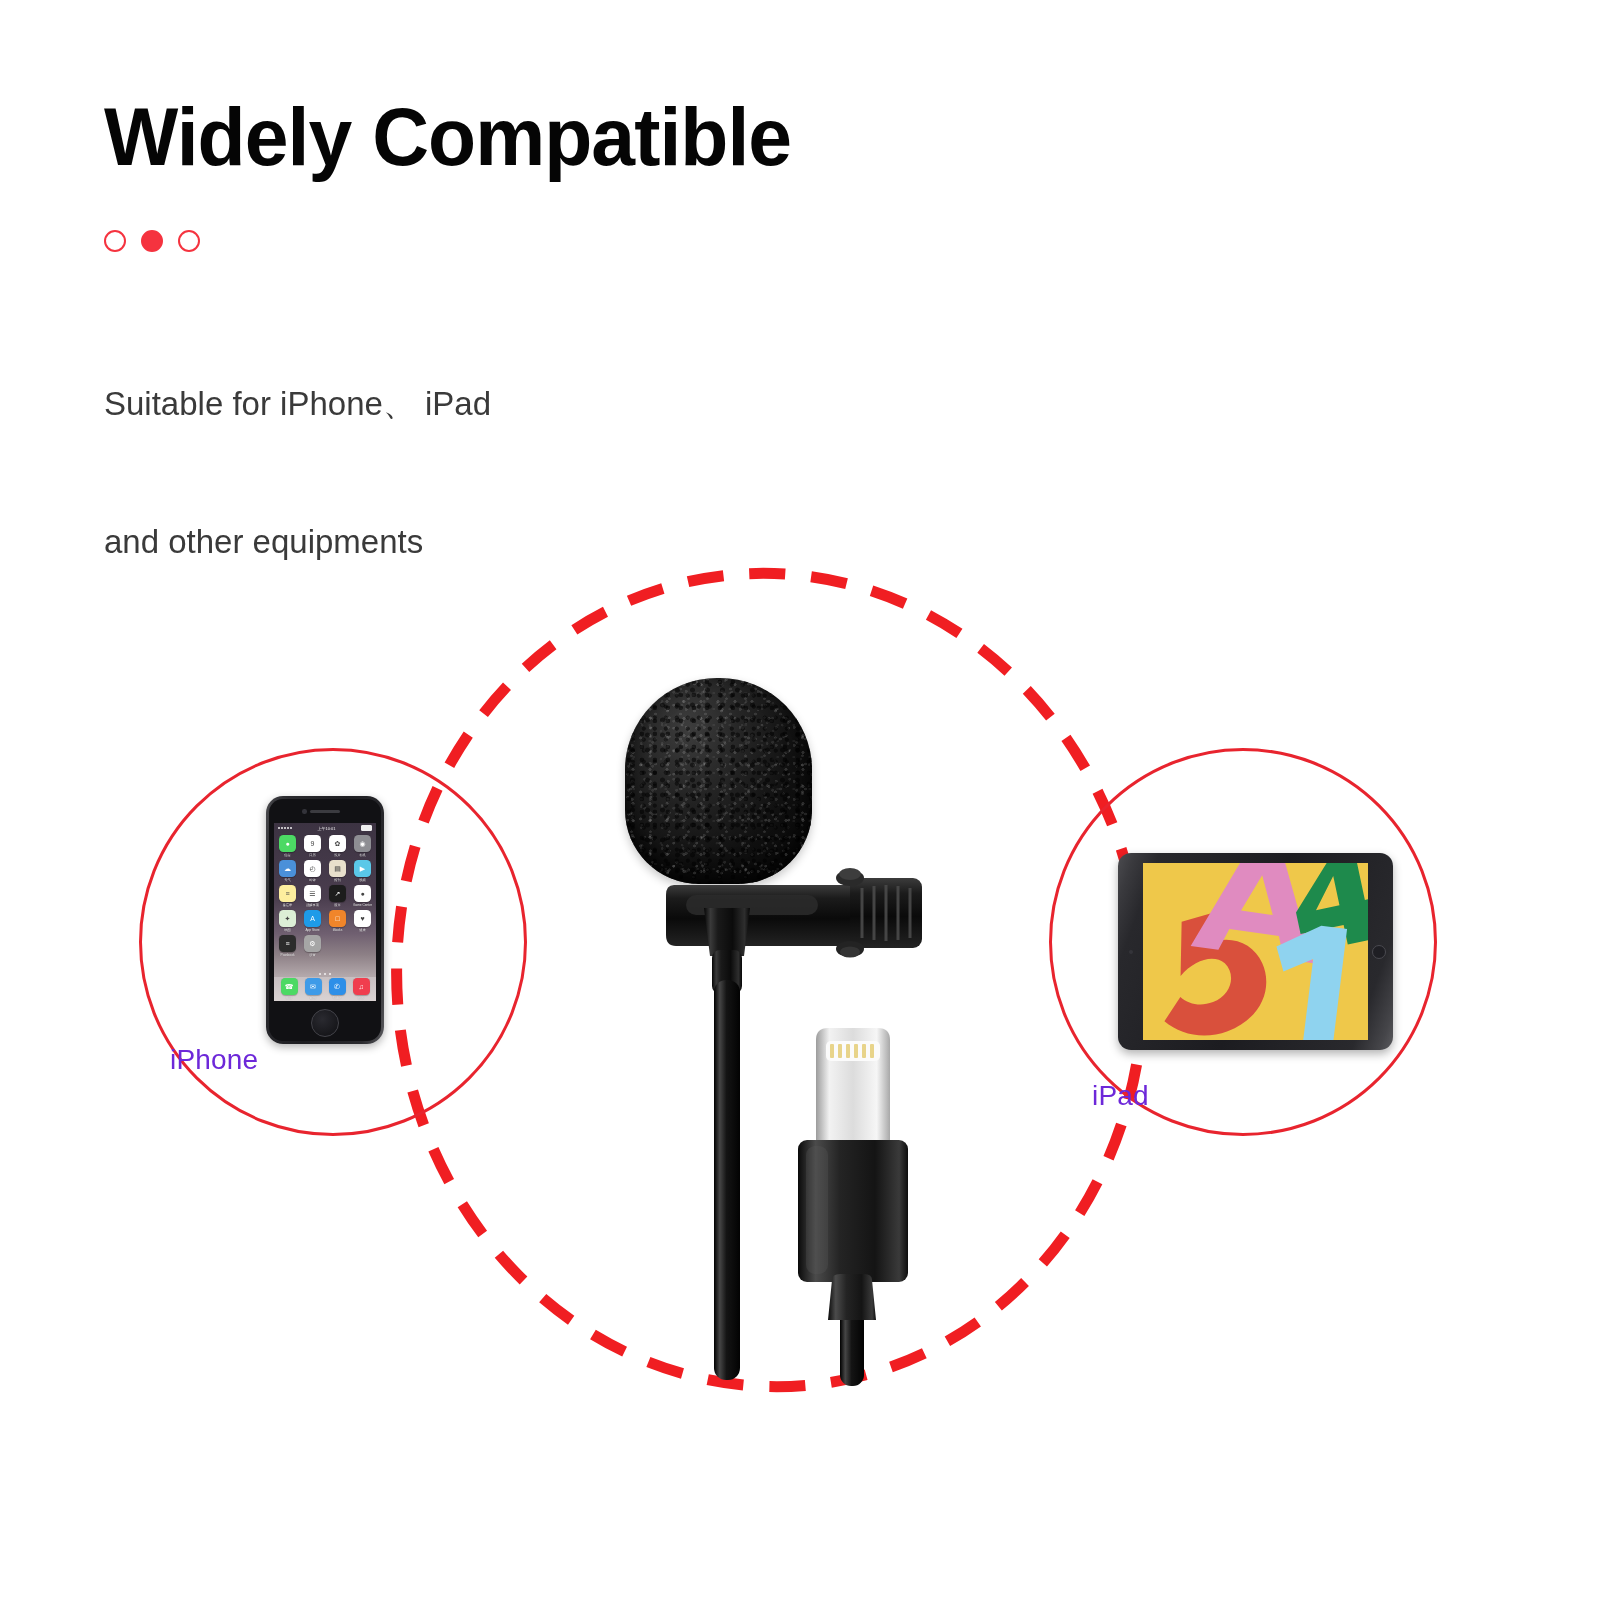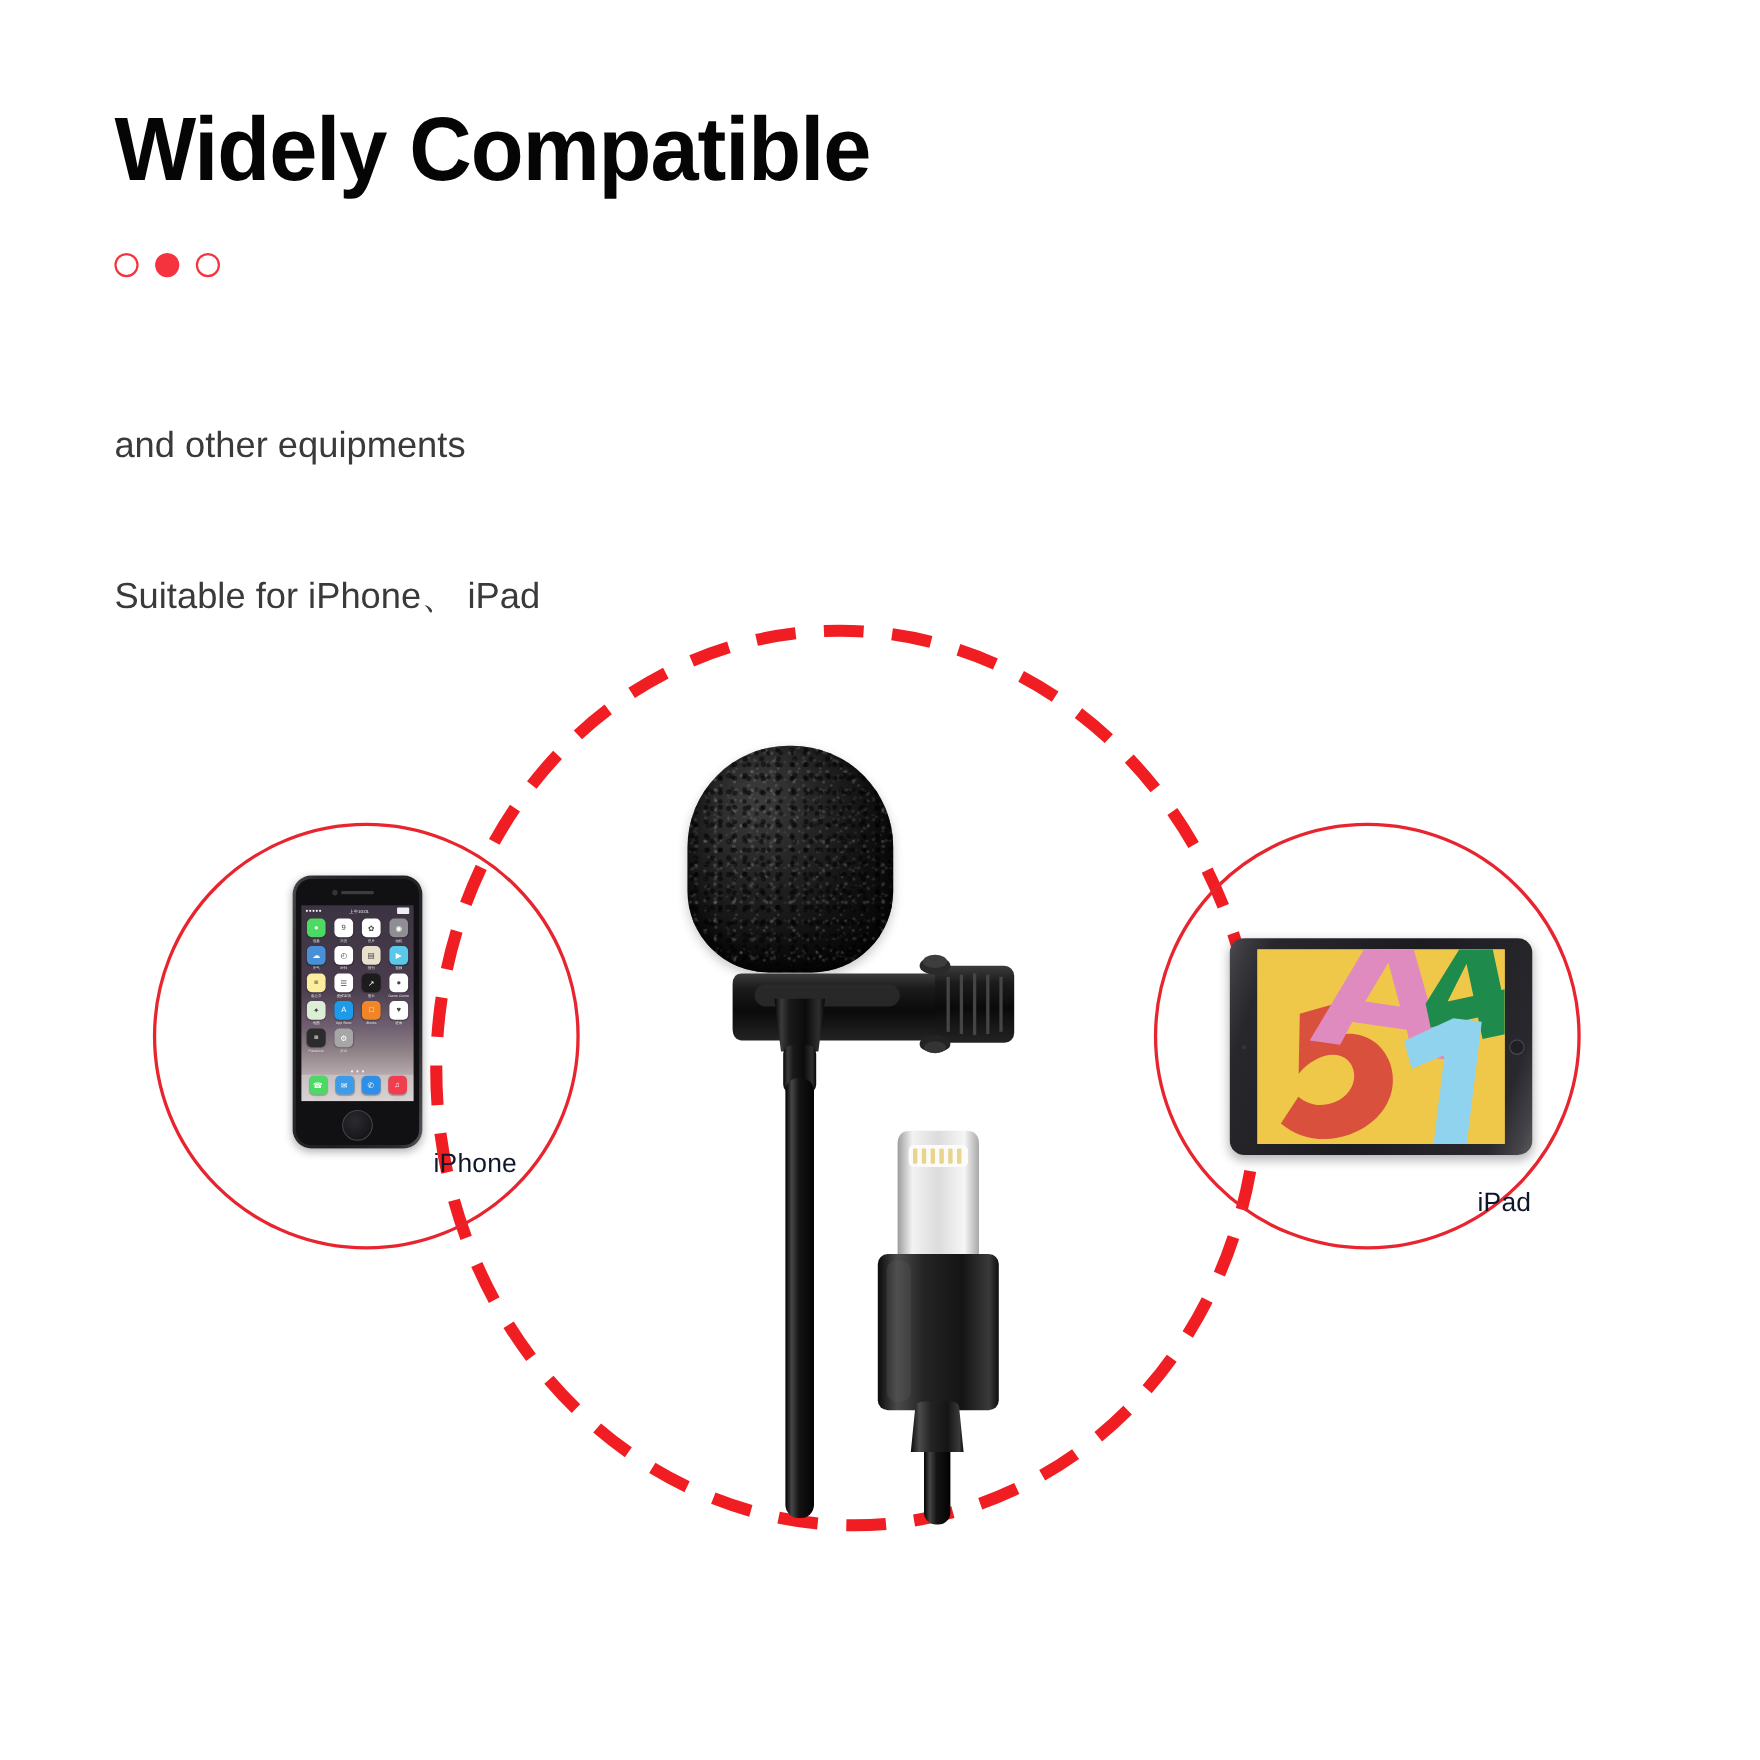--- a/index.html
+++ b/index.html
@@ -43,22 +43,22 @@
     position:absolute;border-radius:50%;
     border:3px solid #E8242E;
     box-sizing:border-box;
     background:transparent;
   }
   #circle-iphone{left:139px;top:748px;width:388px;height:388px;}
   #circle-ipad{left:1049px;top:748px;width:388px;height:388px;}
 
   .device-label{
     position:absolute;
-    font-size:24px;color:#0f172a;
-    text-align:right;width:300px;
+    font-size:28px;color:#6d28d9;
+    text-align:left;width:300px;
     letter-spacing:0.2px;
   }
   #label-iphone{left:170px;top:1044px;}
   #label-ipad{left:1092px;top:1044px;margin-top:36px;}
 
   
   .iphone{
     position:absolute;left:266px;top:796px;
     width:118px;height:248px;
     border-radius:17px;
@@ -188,22 +188,22 @@
 
   <div class="title">Widely Compatible</div>
 
   <div class="dots">
       <span class="dot hollow"></span>
       <span class="dot solid"></span>
       <span class="dot hollow"></span>
     </div>
 
   <div class="subtitle">
+    <div>Suitable for iPhone、 iPad</div>
     <div>and other equipments</div>
-    <div>Suitable for iPhone、 iPad</div>
   </div>
 
   <svg class="big-circle-svg" viewBox="0 0 780 830" width="780" height="830">
     <ellipse cx="390" cy="415" rx="373" ry="407" fill="none" stroke="#F01E22" stroke-width="11" stroke-dasharray="36 26" stroke-linecap="butt" transform="rotate(-6 390 415)"></ellipse>
   </svg>
 
   <div class="side-circle" id="circle-iphone"></div>
 
   <div class="iphone">
     <div class="iphone-inner">

